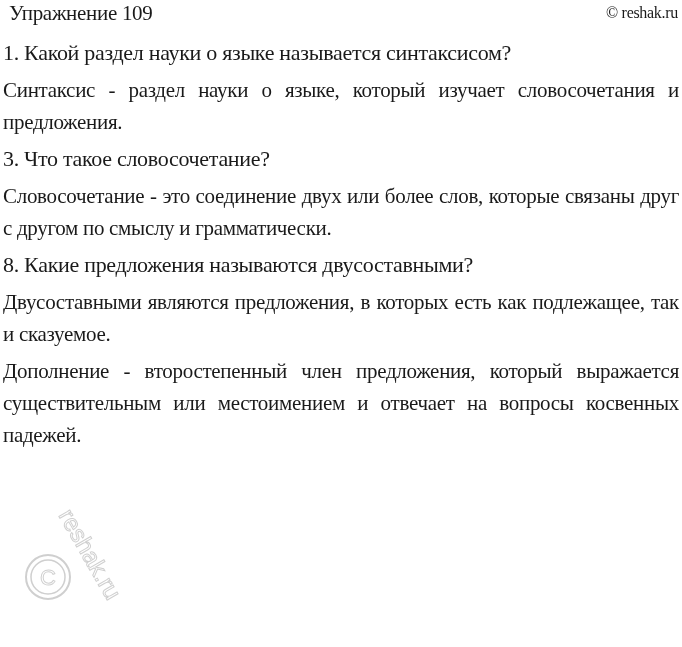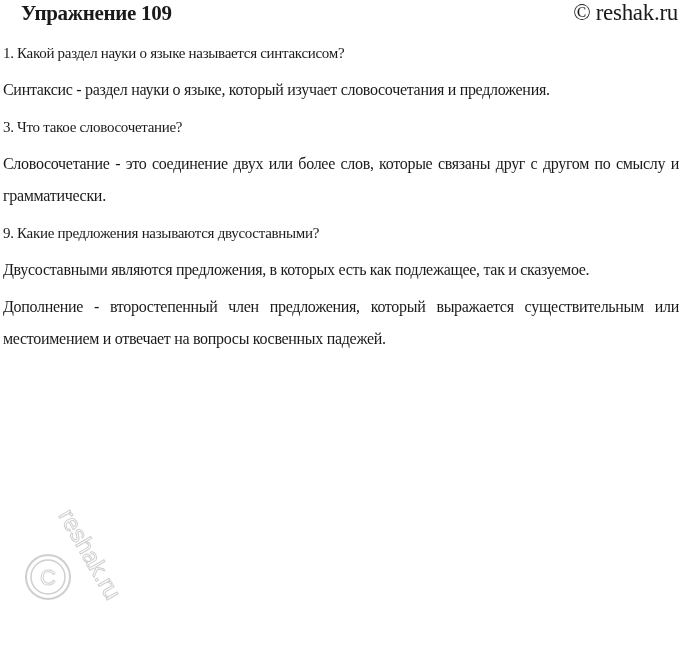--- a/index.html
+++ b/index.html
@@ -17,50 +17,50 @@
     }
     .header {
       position: absolute;
       left: 0;
       top: 0;
       width: 682px;
       height: 30px;
     }
     .title {
       position: absolute;
-      left: 21px;
+      left: 9px;
       top: 0px;
-      font-weight: bold;
+      font-weight: normal;
       font-size: 21px;
       line-height: 26px;
       letter-spacing: -0.3px;
     }
     .credit {
       position: absolute;
       right: 4px;
       top: 0px;
-      font-size: 23px;
+      font-size: 16px;
       line-height: 26px;
       letter-spacing: -0.3px;
     }
     .content {
       position: absolute;
       left: 3px;
       top: 37px;
       width: 676px;
     }
     .q {
-      font-size: 15px;
+      font-size: 22px;
       line-height: 32px;
       margin: 0 0 5px 0;
       letter-spacing: -0.3px;
       white-space: nowrap;
     }
     .a {
-      font-size: 16px;
+      font-size: 21px;
       line-height: 32px;
       margin: 0 0 5px 0;
       text-align: justify;
       text-align-last: left;
       letter-spacing: -0.3px;
     }
     .watermark {
       position: absolute;
       left: 18px;
       top: 505px;
@@ -78,21 +78,21 @@
   <div class="credit">© reshak.ru</div>
 </div>
 
 <div class="content">
   <div class="q">1. Какой раздел науки о языке называется синтаксисом?</div>
   <div class="a">Синтаксис - раздел науки о языке, который изучает словосочетания и предложения.</div>
 
   <div class="q">3. Что такое словосочетание?</div>
   <div class="a">Словосочетание - это соединение двух или более слов, которые связаны друг с другом по смыслу и грамматически.</div>
 
-  <div class="q">9. Какие предложения называются двусоставными?</div>
+  <div class="q">8. Какие предложения называются двусоставными?</div>
   <div class="a">Двусоставными являются предложения, в которых есть как подлежащее, так и сказуемое.</div>
 
   <div class="a">Дополнение - второстепенный член предложения, который выражается существительным или местоимением и отвечает на вопросы косвенных падежей.</div>
 
 </div>
 
 <svg class="watermark" viewBox="0 0 110 110" xmlns="http://www.w3.org/2000/svg">
   <circle cx="30" cy="72" r="22" fill="none" stroke="#777" stroke-width="2"></circle>
   <circle cx="30" cy="72" r="17" fill="none" stroke="#777" stroke-width="1.5"></circle>
   <text x="22" y="80" font-size="22" font-family="Liberation Sans, sans-serif" fill="none" stroke="#777" stroke-width="1">C</text>

